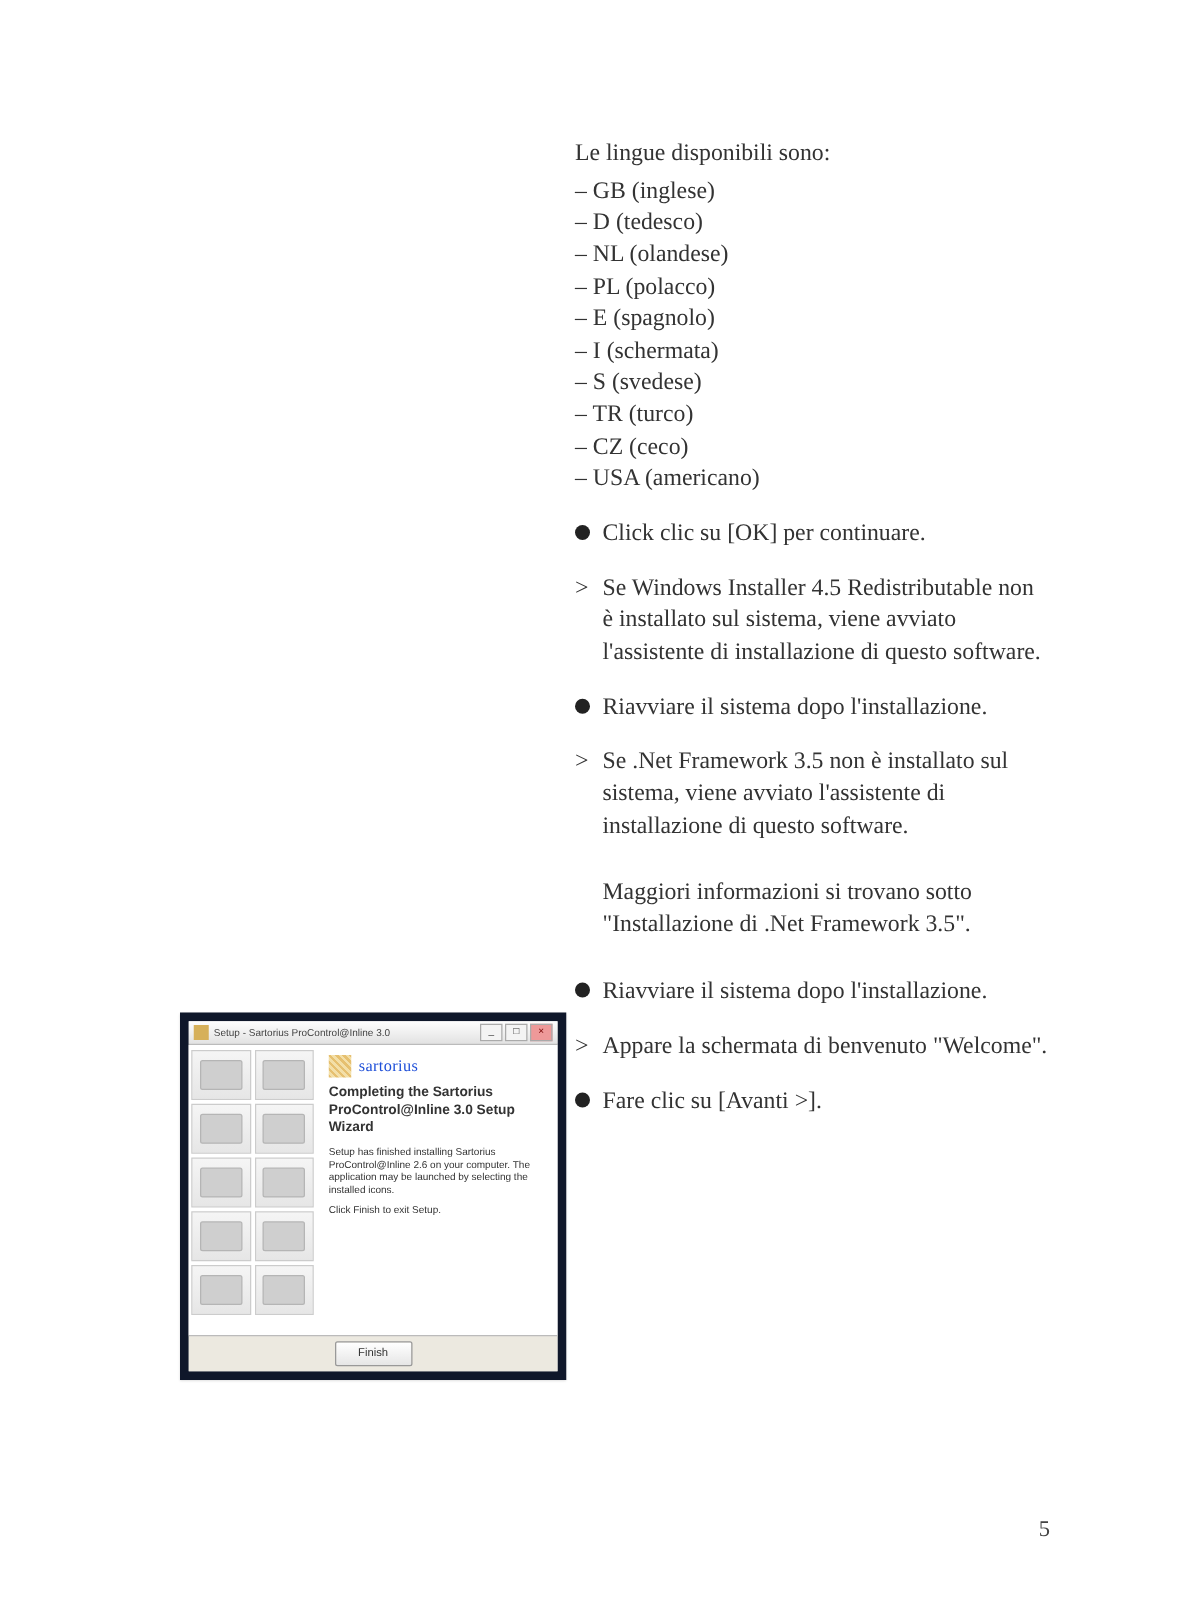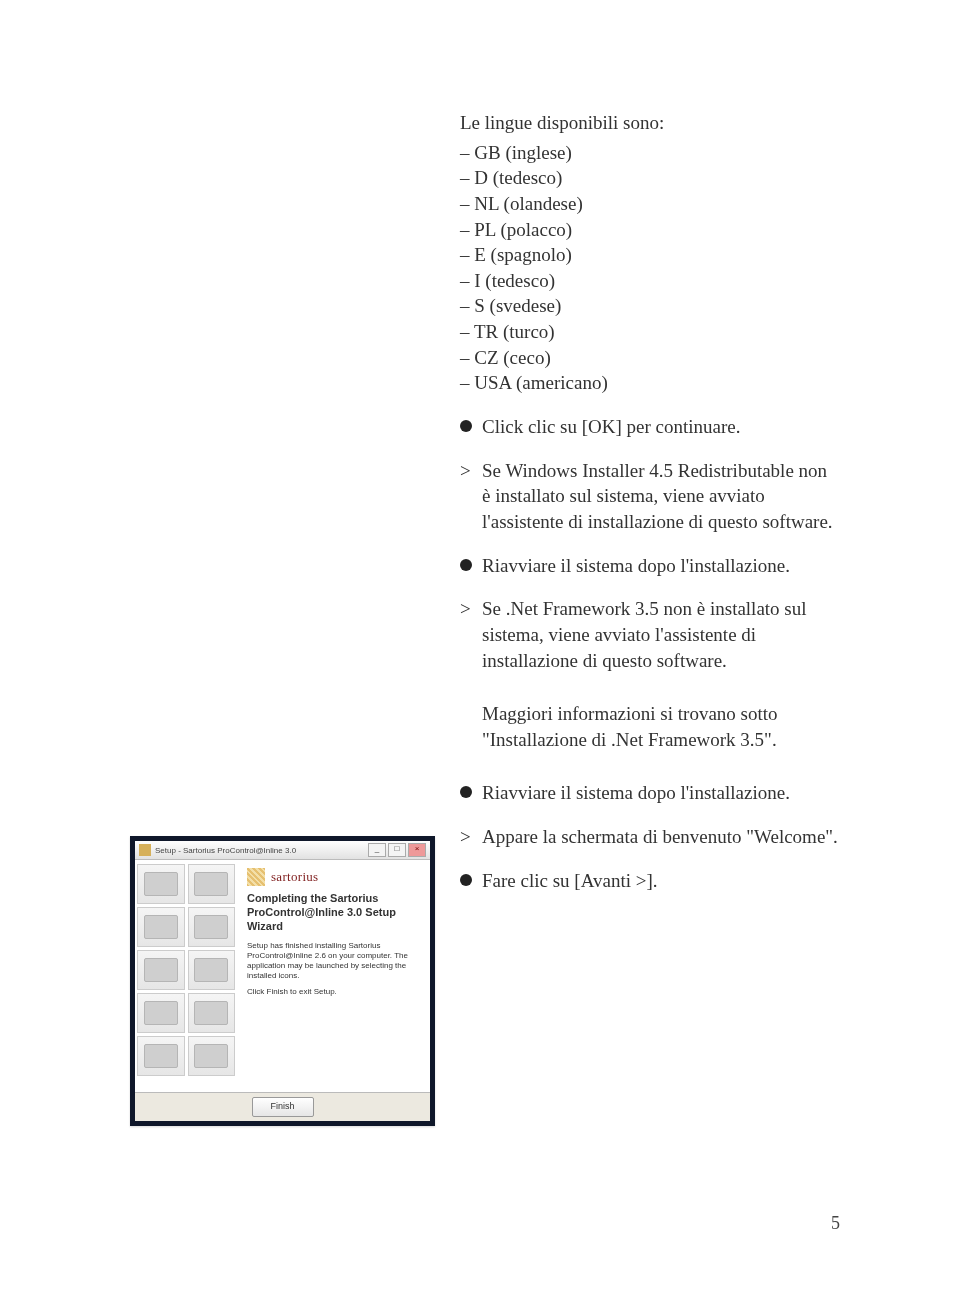--- a/index.html
+++ b/index.html
@@ -52,31 +52,30 @@
     flex: 0 0 auto;
     margin-right: 10px;
     width: 12px;
   }
   .indent-para {
     margin: 28px 0;
     padding-left: 22px;
   }
   .setup-window {
     position: absolute;
-    left: 130px;
+    left: 144px;
     top: 810px;
     width: 295px;
     height: 280px;
-    border: 5px solid #0f172a;
+    border: 7px solid #0f172a;
     font-family: Tahoma, Arial, sans-serif;
     font-size: 9px;
     color: #333;
     background: #eee;
     box-shadow: 0 1px 2px rgba(0,0,0,0.15);
-    margin-top: 26px;
   }
   .titlebar {
     height: 18px;
     background: linear-gradient(#fefefe, #e2e2e2);
     border-bottom: 1px solid #bbb;
     display: flex;
     align-items: center;
     padding: 0 4px;
   }
   .titlebar .app-icon {
@@ -146,21 +145,21 @@
   }
   .logo-sq {
     width: 18px;
     height: 18px;
     background: repeating-linear-gradient(45deg, #e6c070, #e6c070 2px, #f3dfa8 2px, #f3dfa8 4px);
     margin-right: 6px;
   }
   .brand {
     font-family: Georgia, serif;
     font-size: 13px;
-    color: #7f1d1d;
+    color: #1d4ed8;
     letter-spacing: 0.3px;
   }
   .wiz-title {
     font-family: Tahoma, Arial, sans-serif;
     font-size: 11px;
     font-weight: bold;
     color: #333;
     margin-bottom: 8px;
     line-height: 1.25;
   }
@@ -200,21 +199,21 @@
 <body>
 
 <div class="content">
   <div class="intro">Le lingue disponibili sono:</div>
   <ul class="langs">
     <li>GB (inglese)</li>
     <li>D (tedesco)</li>
     <li>NL (olandese)</li>
     <li>PL (polacco)</li>
     <li>E (spagnolo)</li>
-    <li>I (tedesco)</li>
+    <li>I (schermata)</li>
     <li>S (svedese)</li>
     <li>TR (turco)</li>
     <li>CZ (ceco)</li>
     <li>USA (americano)</li>
   </ul>
 
   <div class="bullet">
     <span class="dot"></span>
     <span>Click clic su [OK] per continuare.</span>
   </div>

